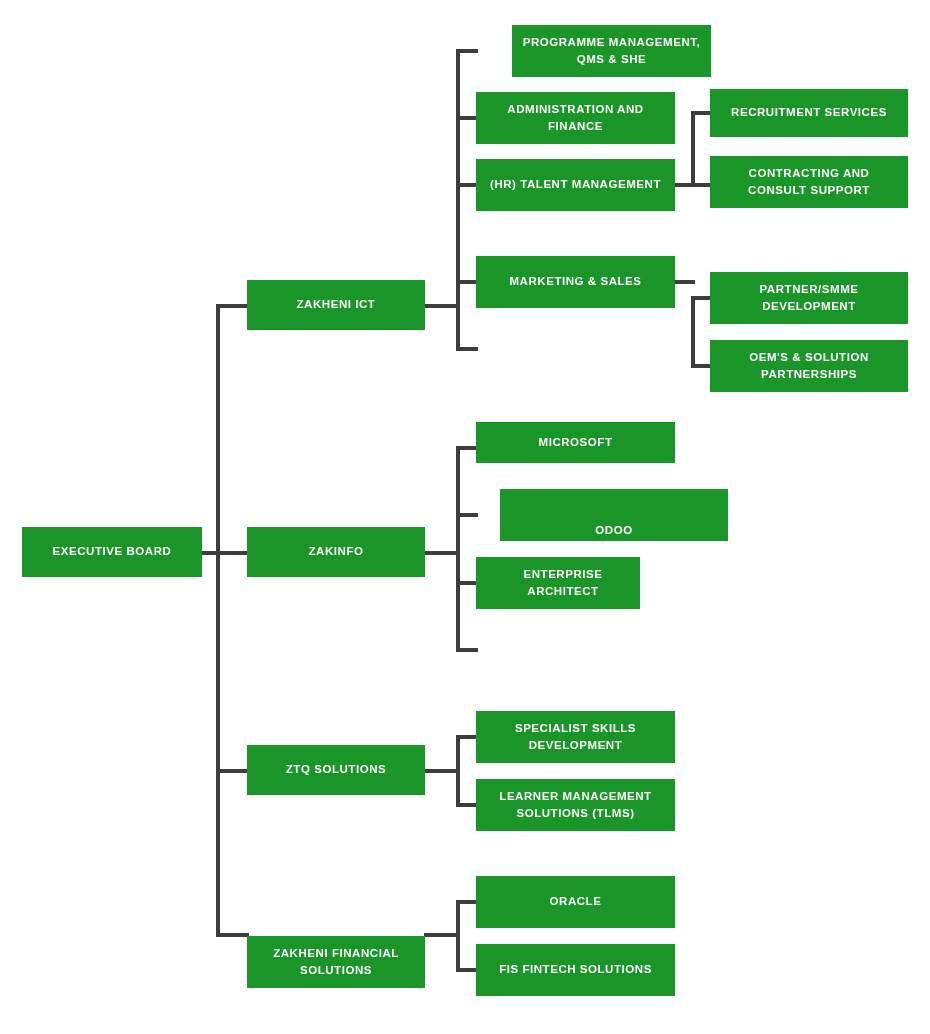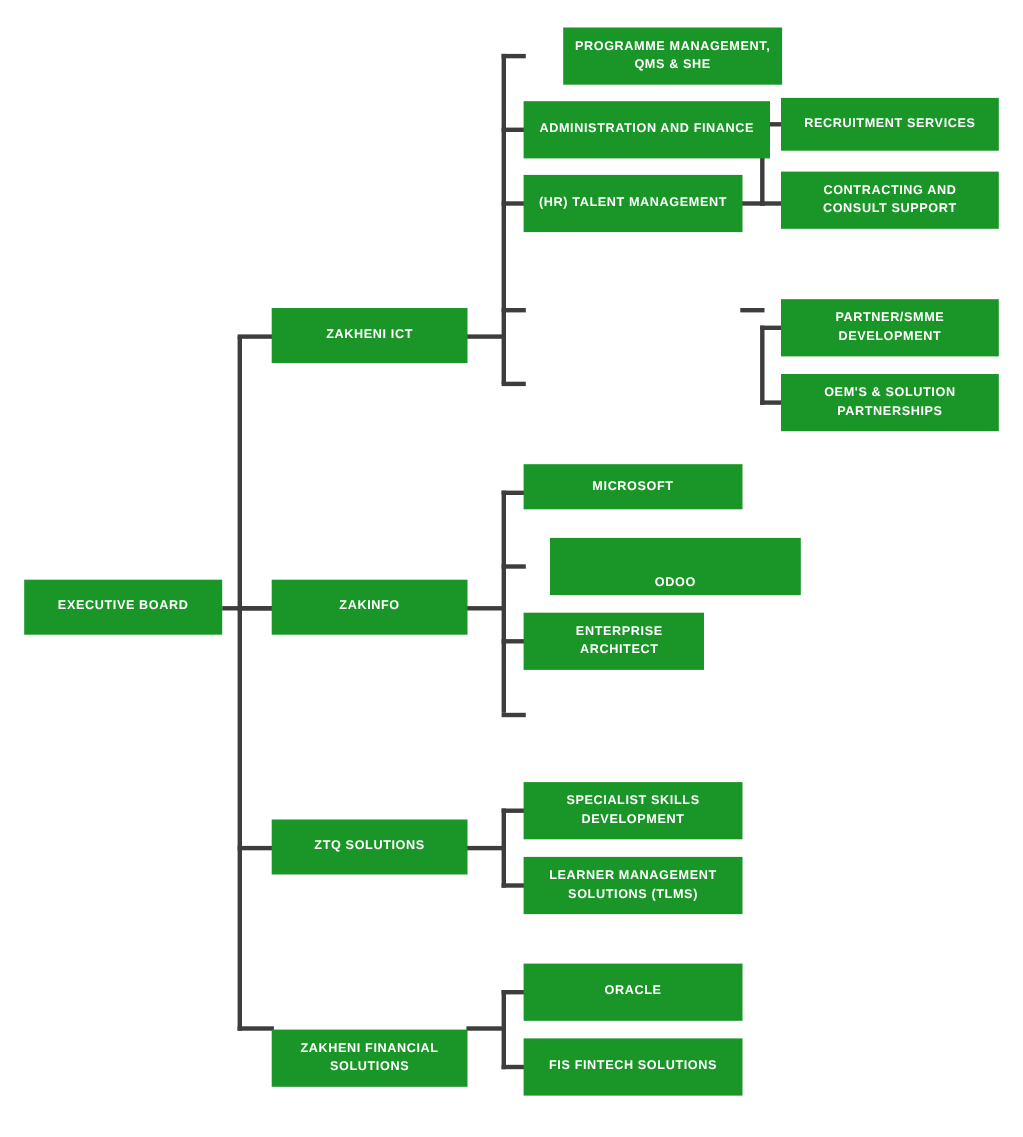--- a/index.html
+++ b/index.html
@@ -111,28 +111,31 @@
   </div>
 
   <div class="node" style="left:247px; top:936px; width:178px; height:52px;">
     <span class="node-label">ZAKHENI FINANCIAL SOLUTIONS</span>
   </div>
 
   <div class="node" style="left:476px; top:25px; width:199px; height:52px;margin-left:36px;">
     <span class="node-label">PROGRAMME MANAGEMENT, QMS &amp; SHE</span>
   </div>
 
-  <div class="node" style="left:476px; top:92px; width:224px; height:52px;">
+  <div class="node" style="left:476px; top:92px; width:199px; height:52px;">
     <span class="node-label">ADMINISTRATION AND FINANCE</span>
   </div>
 
   <div class="node" style="left:476px; top:159px; width:199px; height:52px;">
     <span class="node-label">(HR) TALENT MANAGEMENT</span>
   </div>
 
+  <div class="node" style="left:476px; top:256px; width:199px; height:52px;">
+    <span class="node-label">MARKETING &amp; SALES</span>
+  </div>
 
 
   <div class="node" style="left:710px; top:89px; width:198px; height:48px;">
     <span class="node-label">RECRUITMENT SERVICES</span>
   </div>
 
   <div class="node" style="left:710px; top:272px; width:198px; height:52px;">
     <span class="node-label">PARTNER/SMME DEVELOPMENT</span>
   </div>
 

